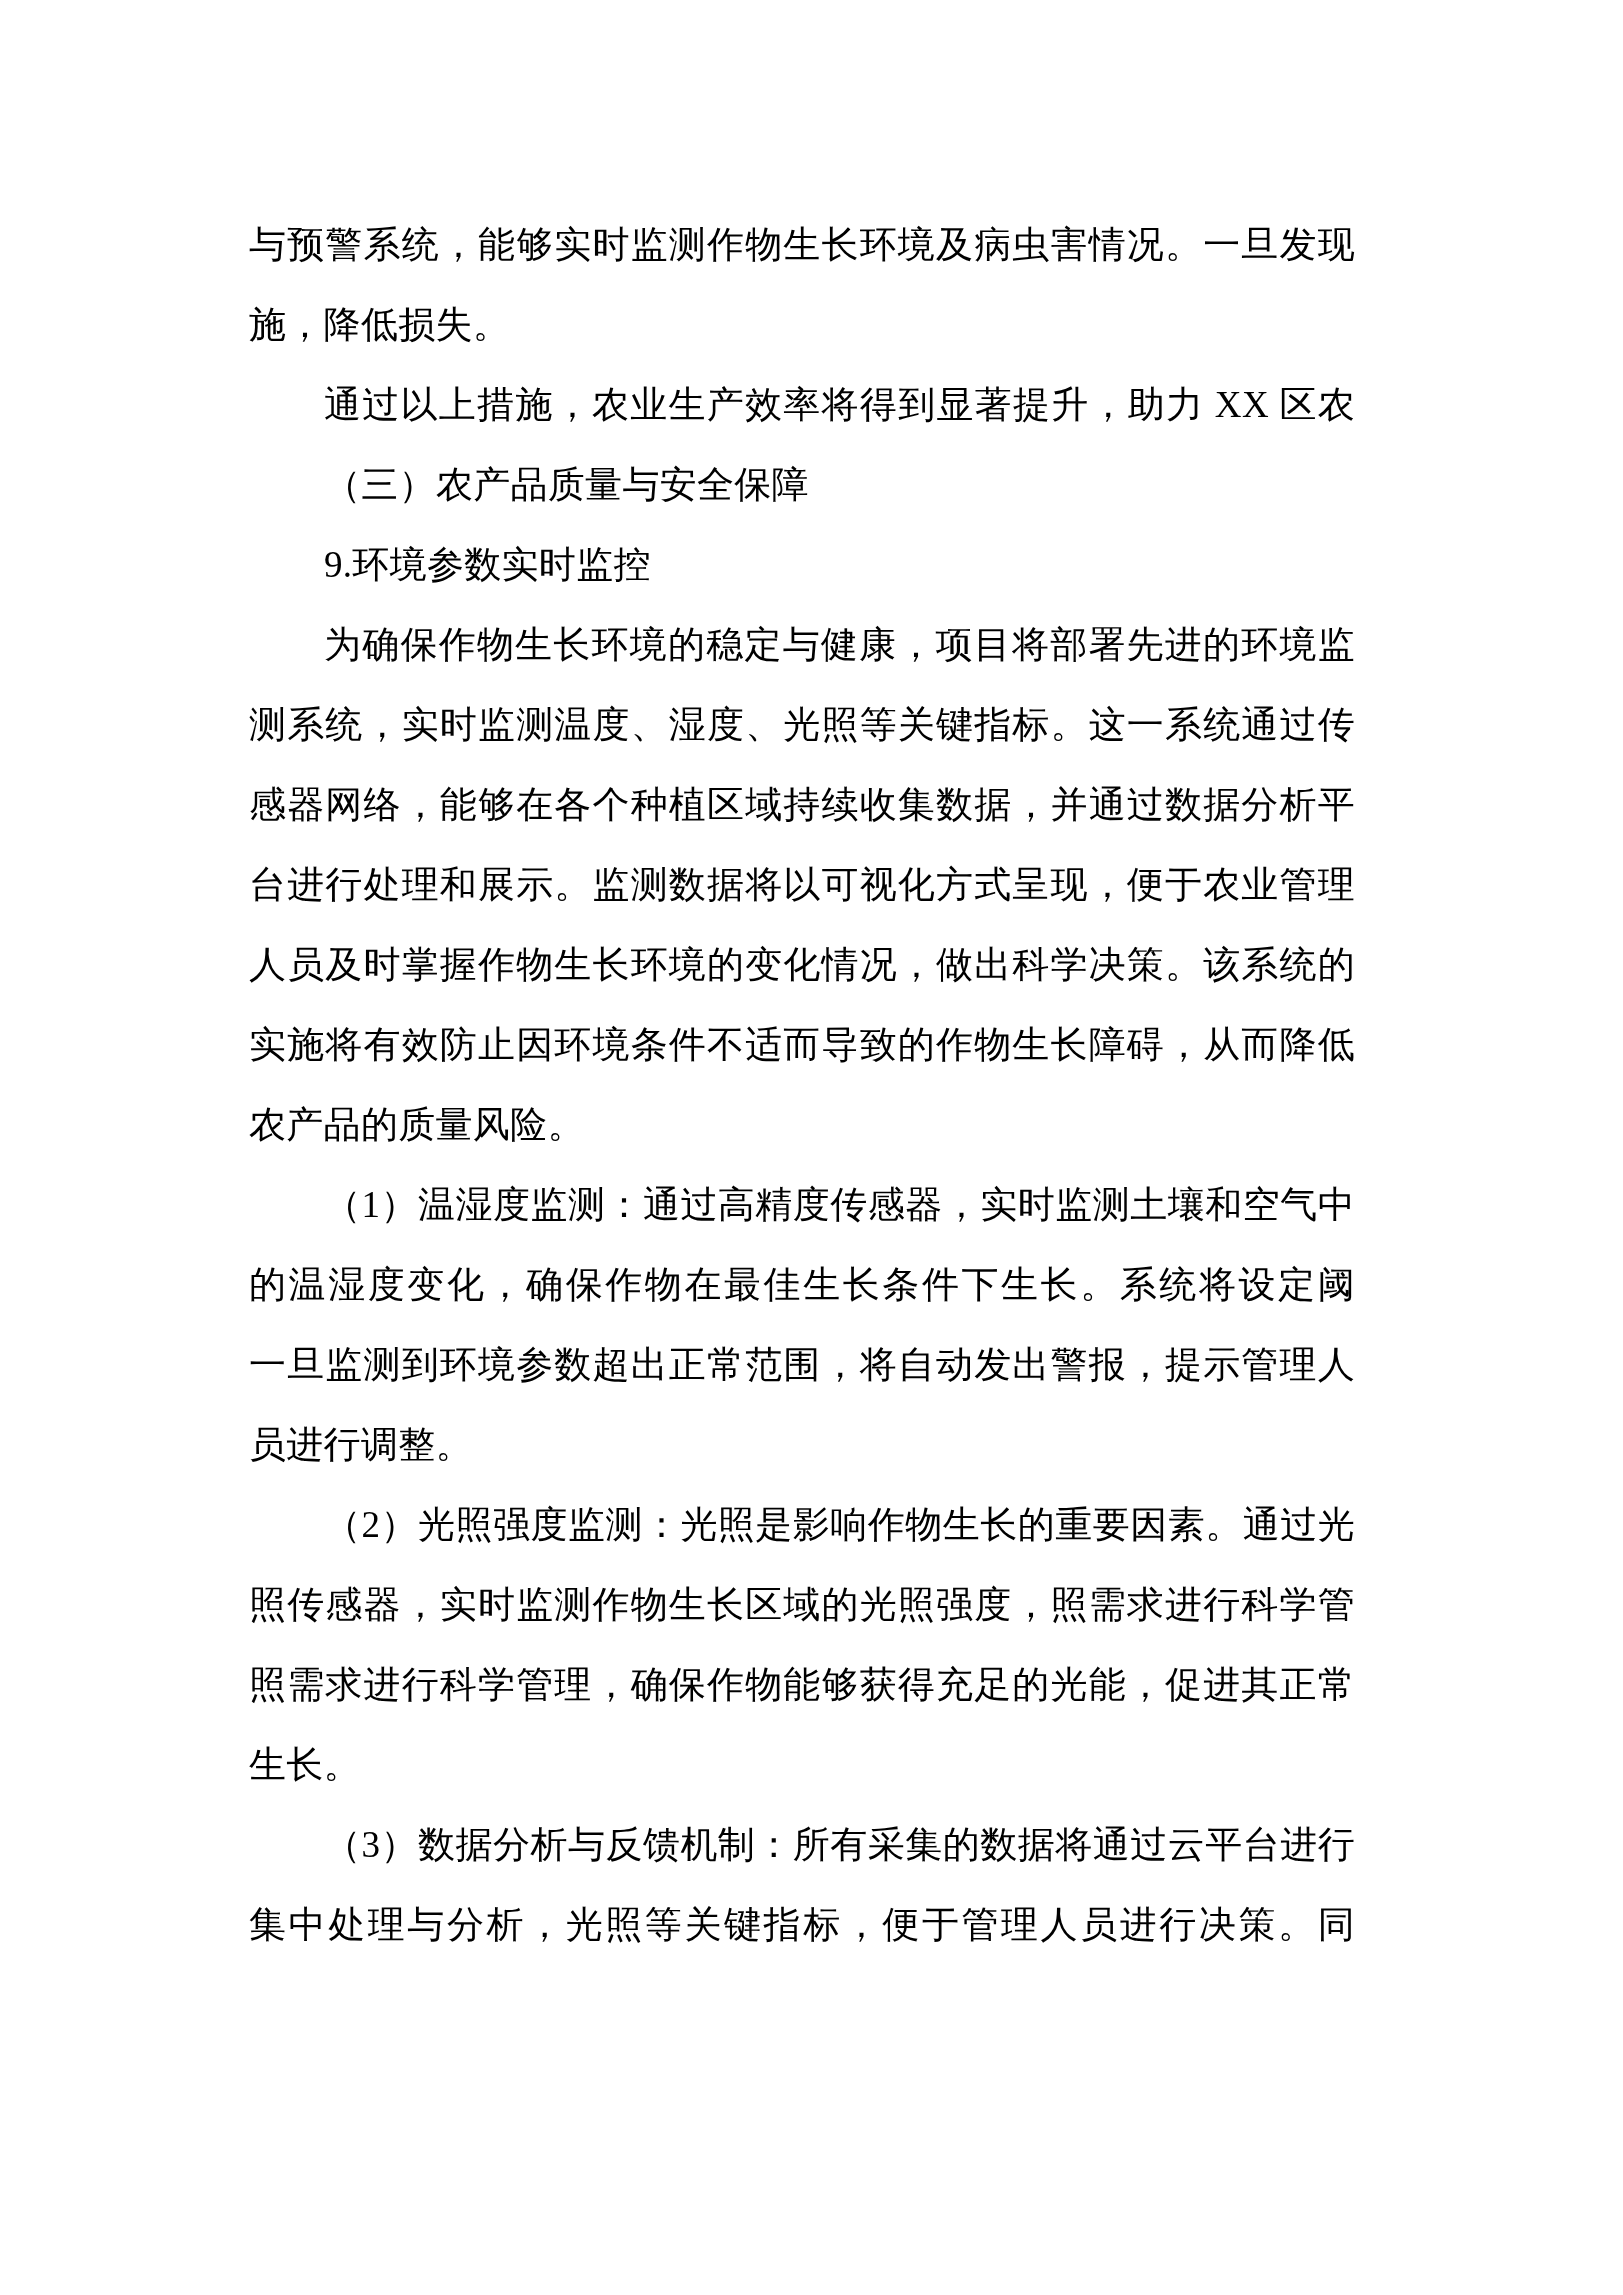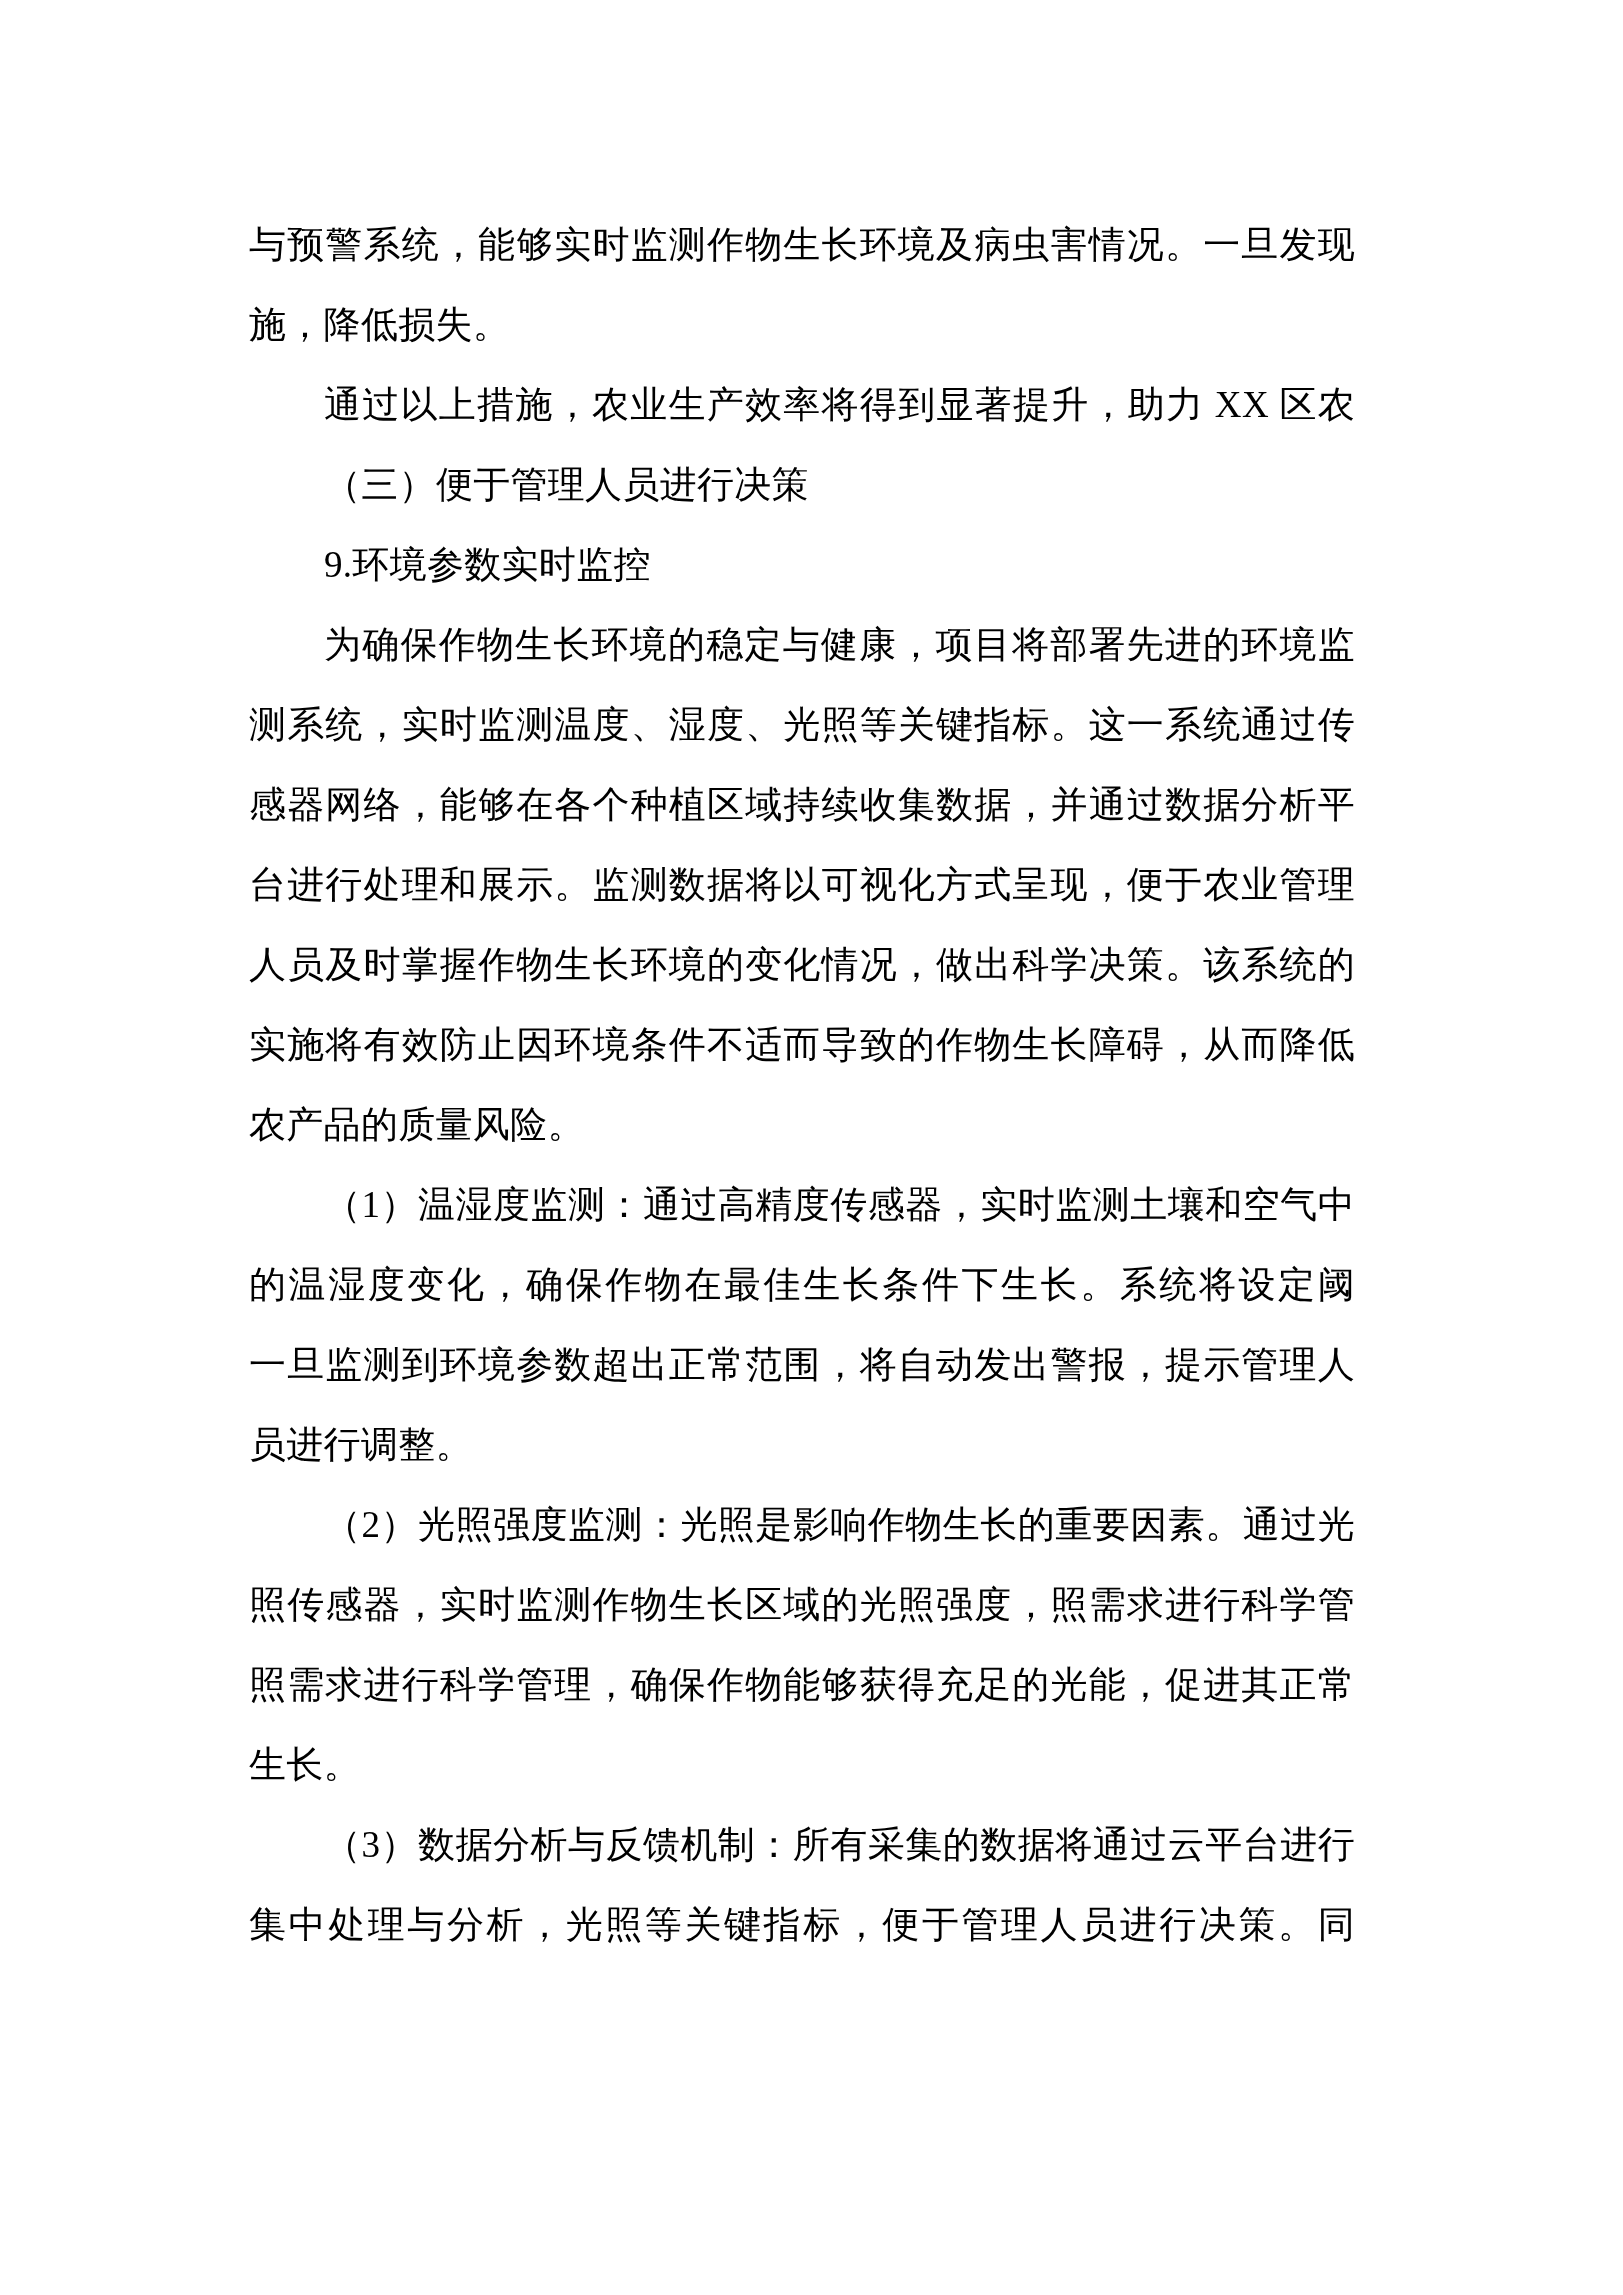--- a/index.html
+++ b/index.html
@@ -55,21 +55,21 @@
   }
 </style>
 </head>
 <body>
 
 <div class="page">
   <div class="textblock">
     <div class="line fill">与预警系统，能够实时监测作物生长环境及病虫害情况。一旦发现</div>
     <div class="line">施，降低损失。</div>
     <div class="line indent fill">通过以上措施，农业生产效率将得到显著提升，助力 XX 区农村</div>
-    <div class="line indent">（三）便于管理人员进行决策</div>
+    <div class="line indent">（三）农产品质量与安全保障</div>
     <div class="line indent">9.环境参数实时监控</div>
     <div class="line indent fill">为确保作物生长环境的稳定与健康，项目将部署先进的环境监</div>
     <div class="line fill">测系统，实时监测温度、湿度、光照等关键指标。这一系统通过传</div>
     <div class="line fill">感器网络，能够在各个种植区域持续收集数据，并通过数据分析平</div>
     <div class="line fill">台进行处理和展示。监测数据将以可视化方式呈现，便于农业管理</div>
     <div class="line fill">人员及时掌握作物生长环境的变化情况，做出科学决策。该系统的</div>
     <div class="line fill">实施将有效防止因环境条件不适而导致的作物生长障碍，从而降低</div>
     <div class="line">农产品的质量风险。</div>
     <div class="line indent fill">（1）温湿度监测：通过高精度传感器，实时监测土壤和空气中</div>
     <div class="line fill">的温湿度变化，确保作物在最佳生长条件下生长。系统将设定阈值，</div>

